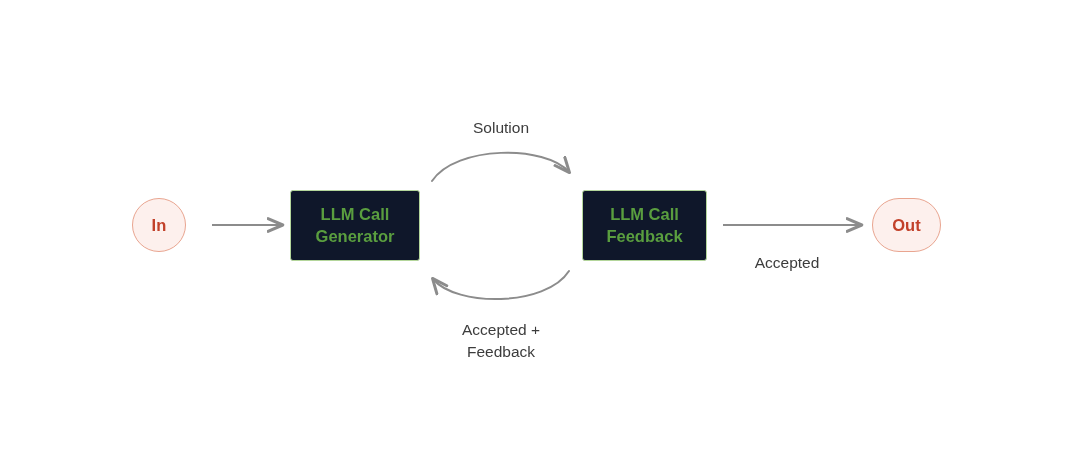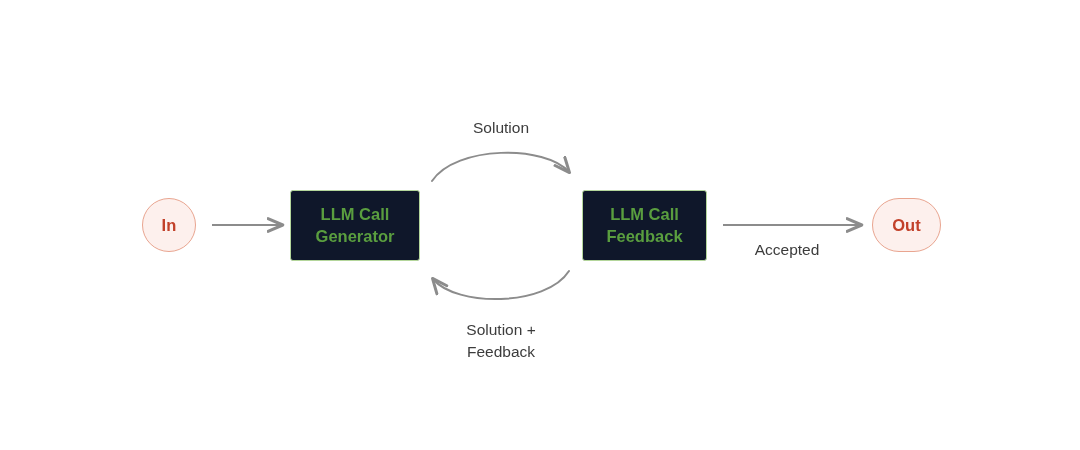--- a/index.html
+++ b/index.html
@@ -39,21 +39,21 @@
   
   .terminal {
     background: #fdf0ed;
     border: 1.5px solid #e9a590;
     color: #c2412a;
     font-weight: bold;
     font-size: 16.5px;
     letter-spacing: 0.1px;
   }
   #node-in {
-    left: 142px;
+    left: 132px;
     top: 198px;
     width: 54px;
     height: 54px;
     border-radius: 50%;
   }
   #node-out {
     left: 872px;
     top: 198px;
     width: 69px;
     height: 54px;
@@ -101,21 +101,21 @@
     width: 200px;
     margin-top: 8px;
   }
   #label-rejected {
     left: 401px;
     top: 319px;
     width: 200px;
   }
   #label-accepted {
     left: 707px;
-    top: 239px;
+    top: 252px;
     width: 160px;
   }
 </style>
 </head>
 <body>
 
 <div id="diagram">
 
   <svg id="wires" viewBox="0 0 1080 450" width="1080" height="450" xmlns="http://www.w3.org/2000/svg">
     <defs>
@@ -158,18 +158,18 @@
       <span class="process-label">Feedback</span>
     </div>
   </div>
 
   <div class="node terminal" id="node-out">
     <span>Out</span>
   </div>
 
   <div class="edge-label" id="label-solution">Solution</div>
 
-  <div class="edge-label" id="label-rejected">Solution +
+  <div class="edge-label" id="label-rejected">Accepted +
 Feedback</div>
 
   <div class="edge-label" id="label-accepted">Accepted</div>
 
 </div>
 
 </body></html>

